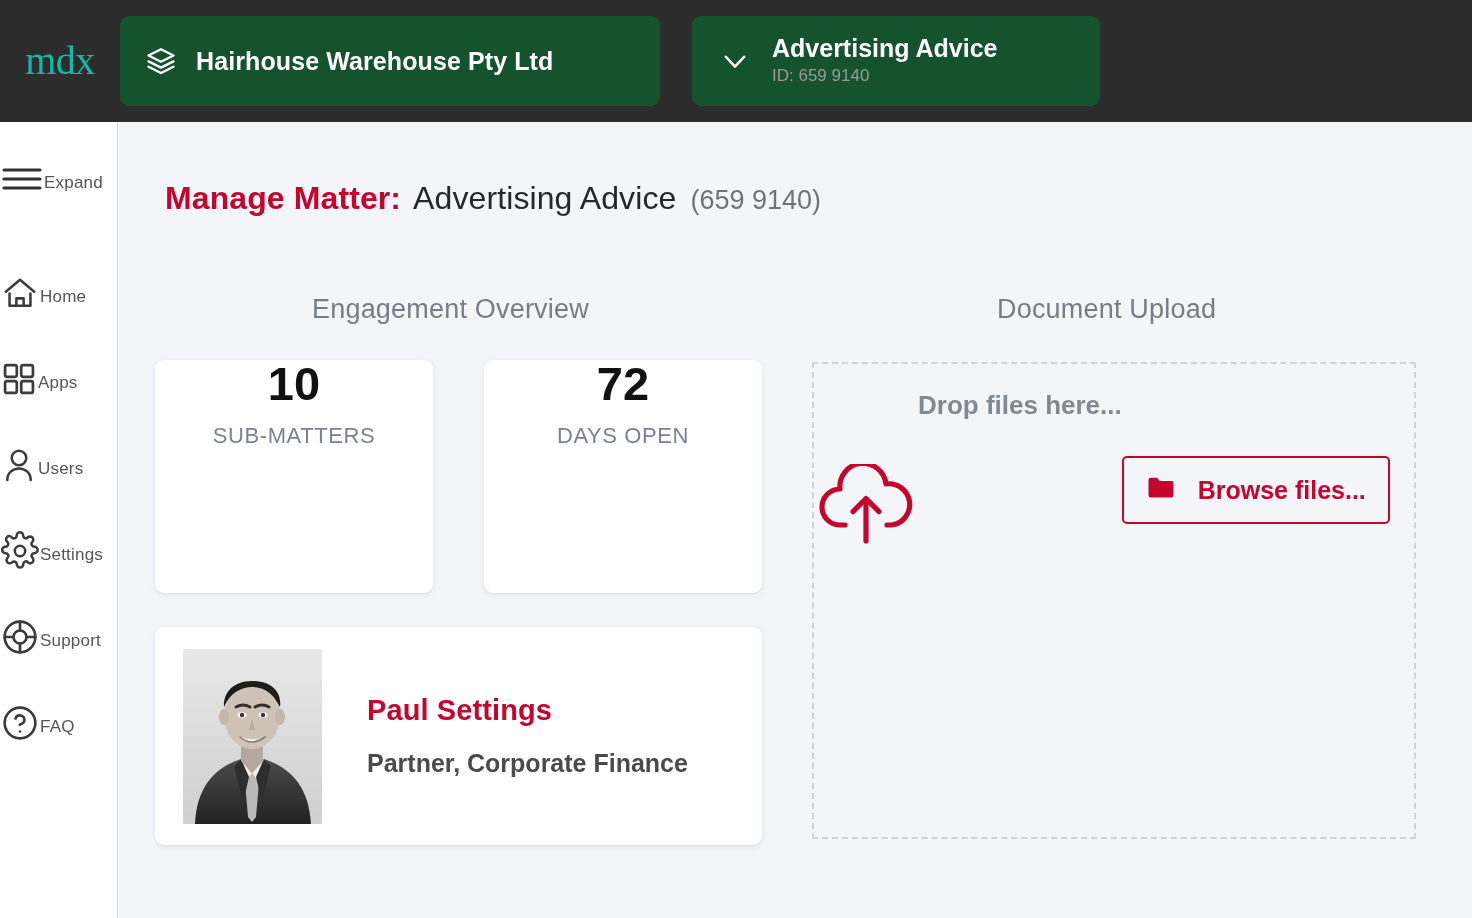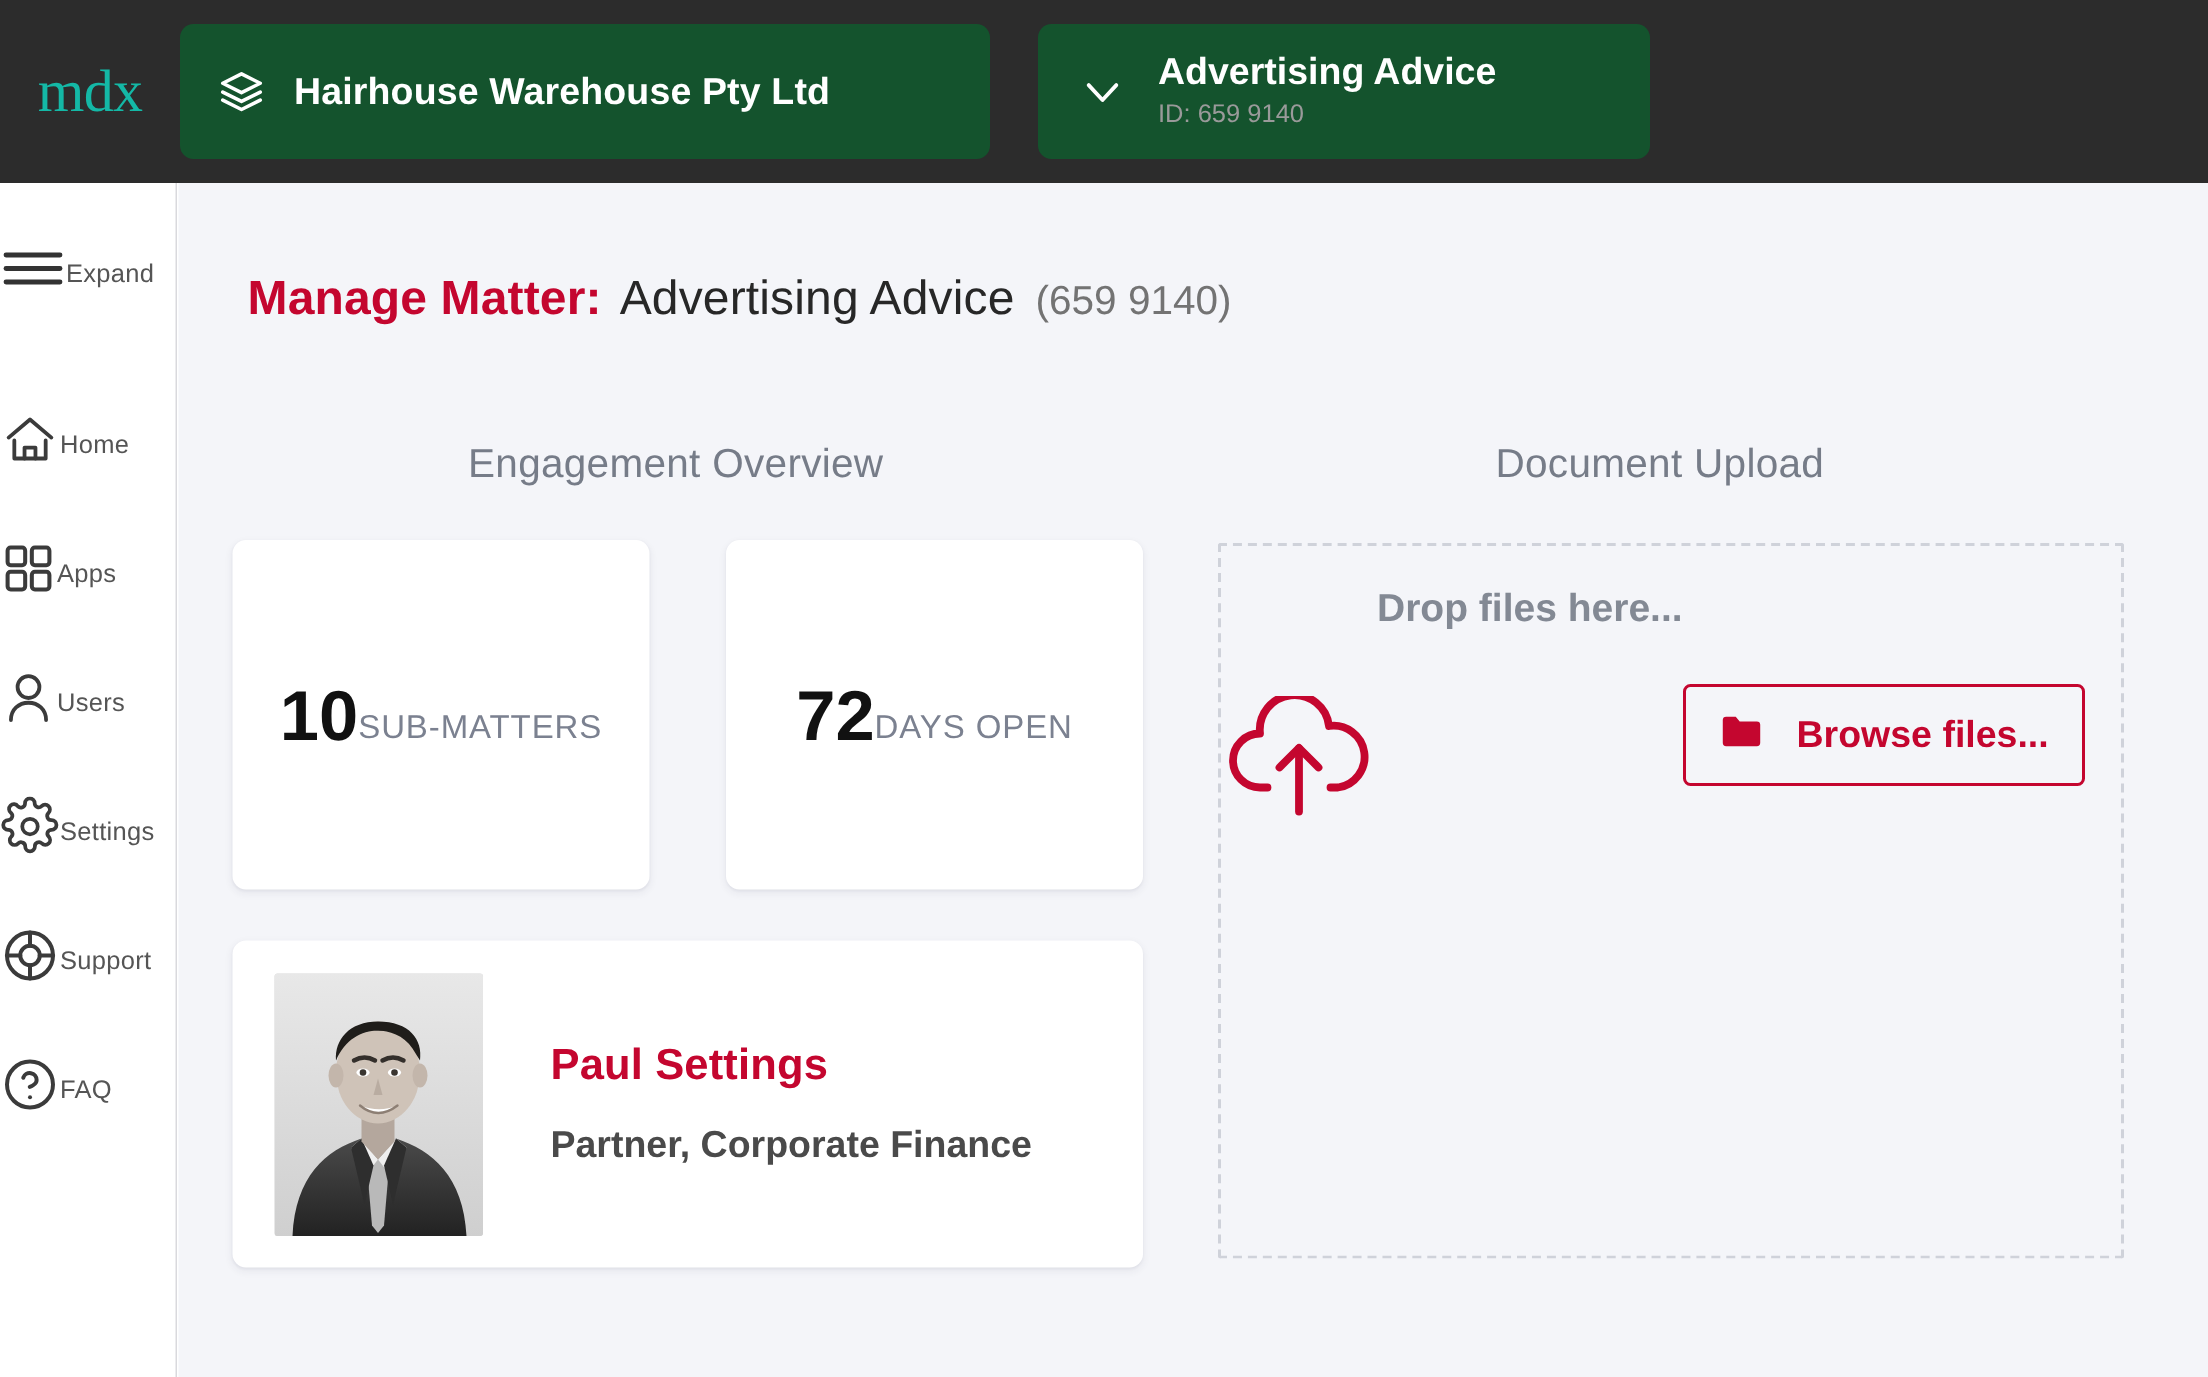--- a/index.html
+++ b/index.html
@@ -151,23 +151,22 @@
 
   .card {
     position: absolute;
     background: #ffffff;
     border-radius: 9px;
     box-shadow: 0 2px 6px rgba(40,45,70,0.07), 0 1px 2px rgba(40,45,70,0.05);
   }
   .stat-card {
     width: 278px; height: 233px;
     display: flex;
-    flex-direction: row;
-    align-items: center;
-    justify-content: center;
+    flex-direction: column;
+    align-items: center;
   }
   .stat-card-1 { left: 36px; top: 238px; }
   .stat-card-2 { left: 365px; top: 238px; }
   .stat-value {
     font-size: 47px;
     font-weight: bold;
     color: #111111;
     line-height: 1;
   }
   .stat-label {

